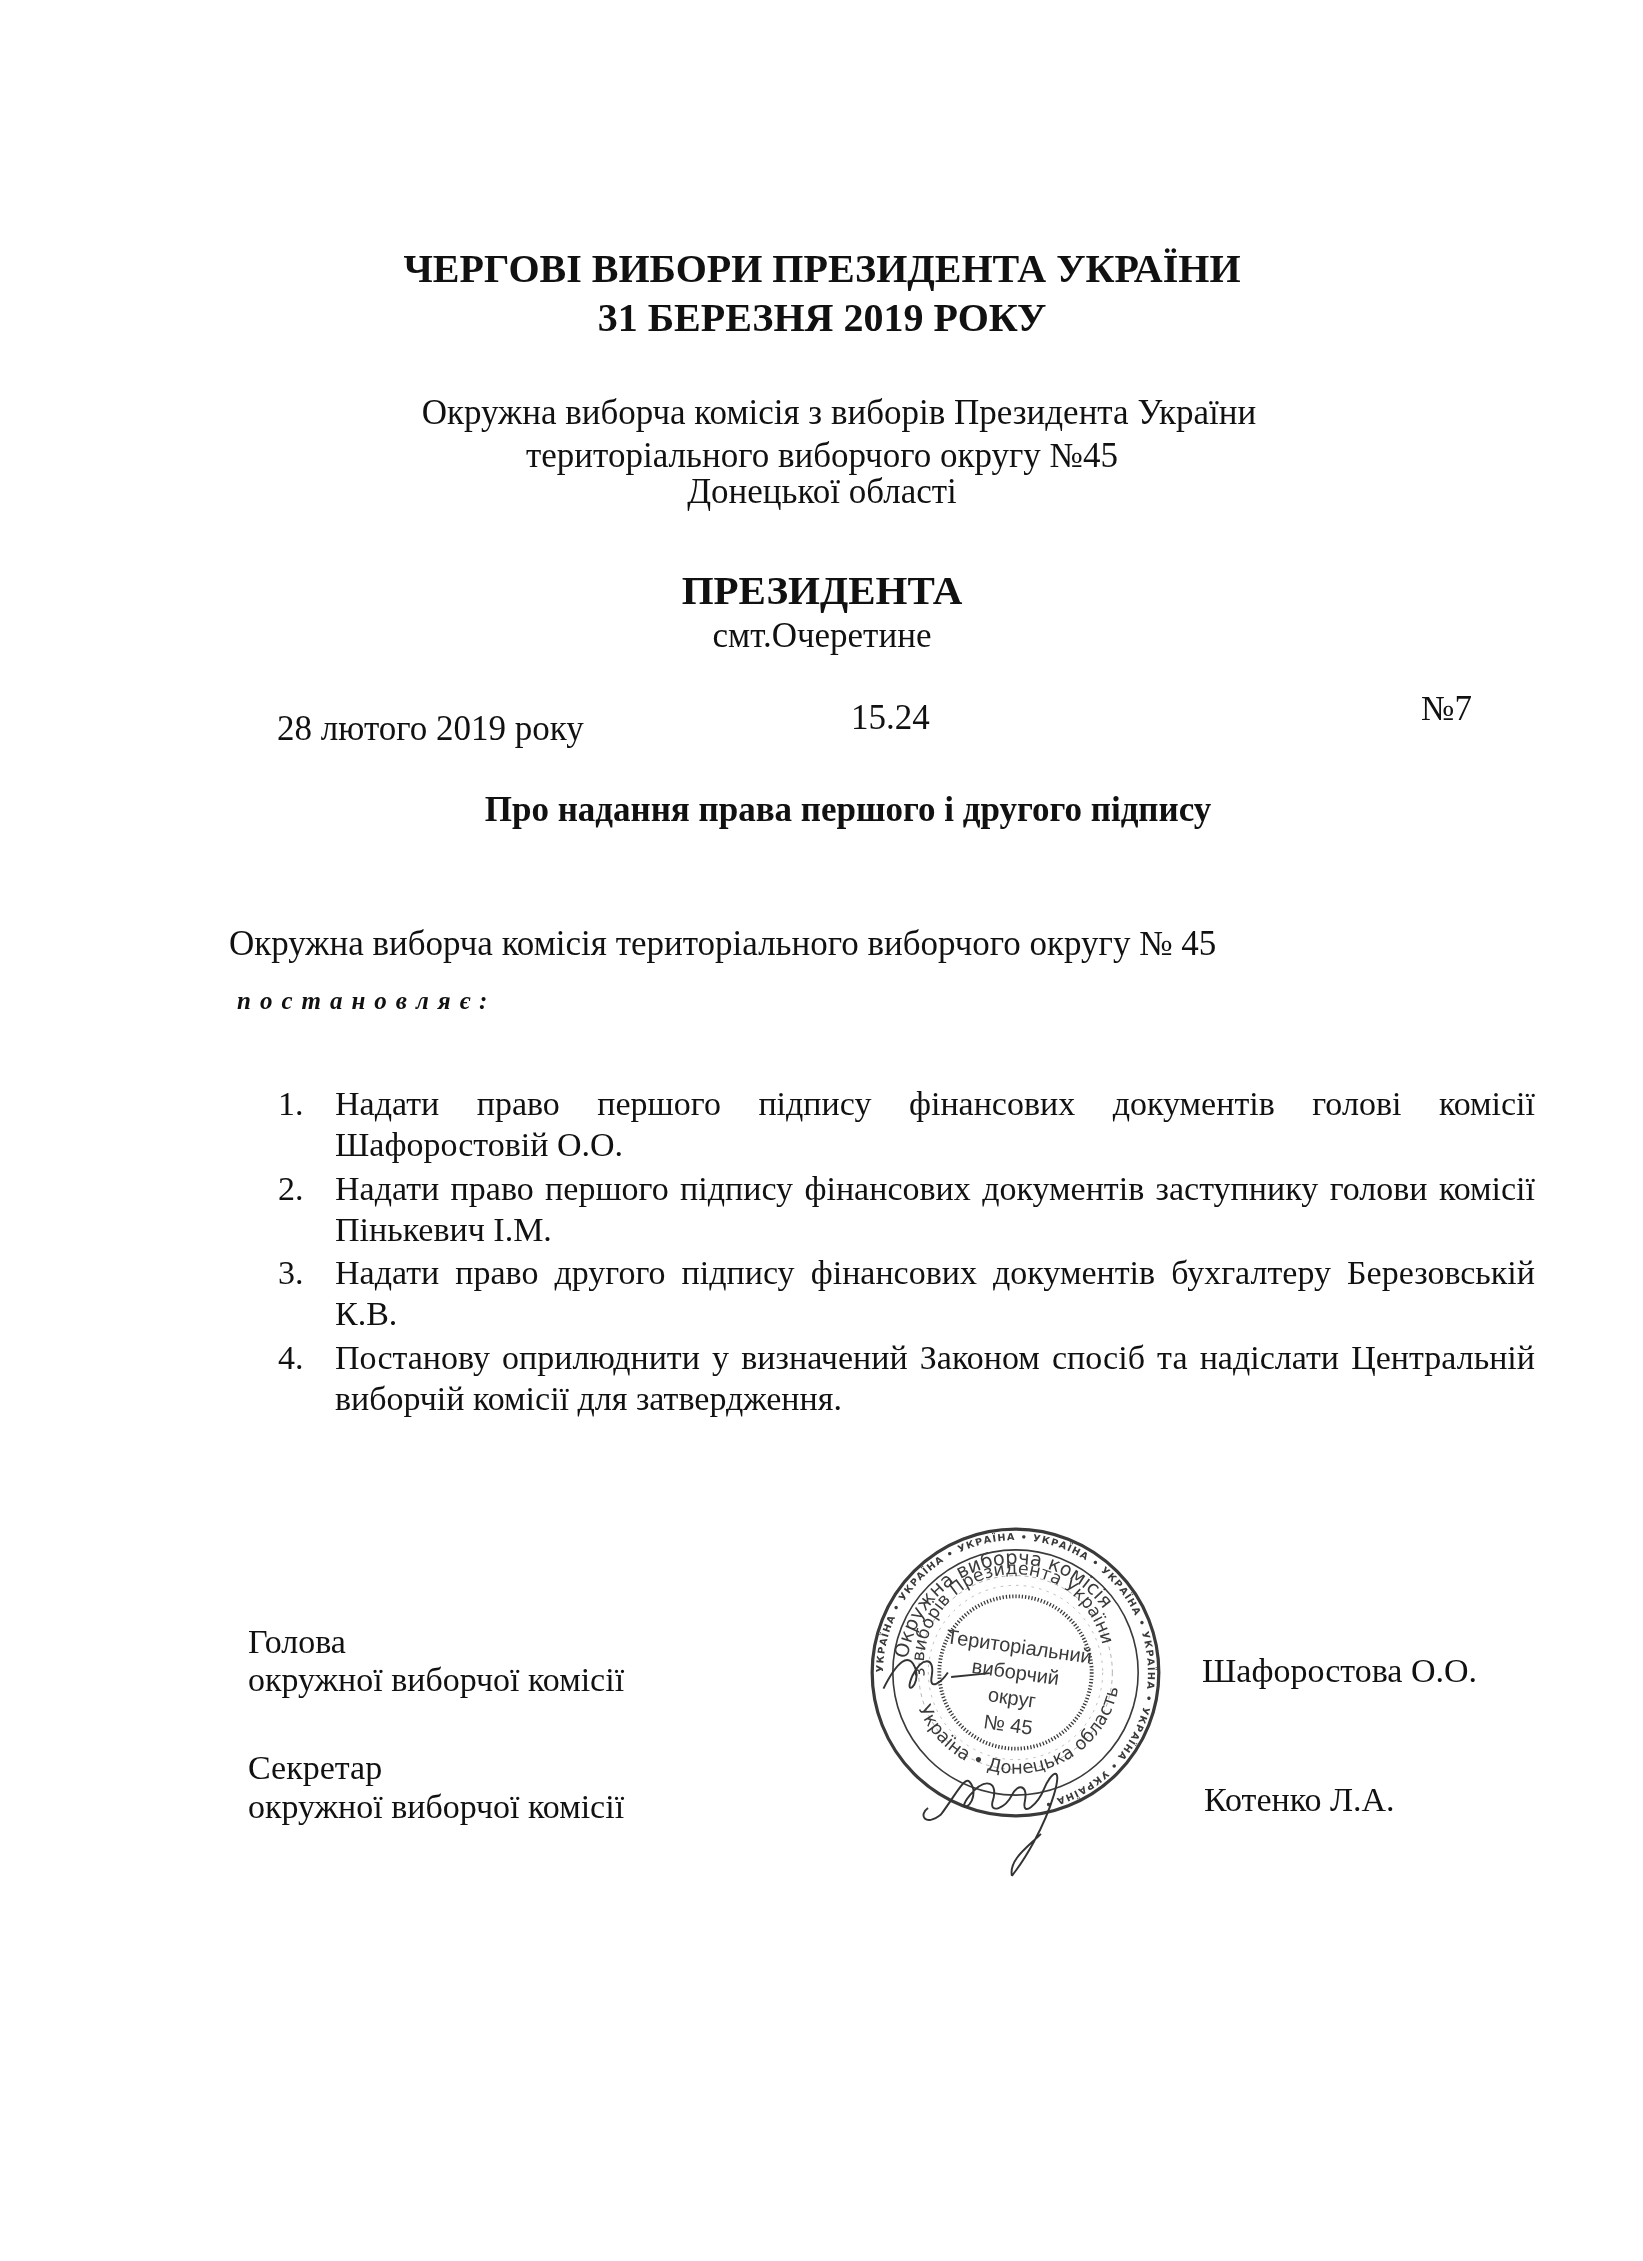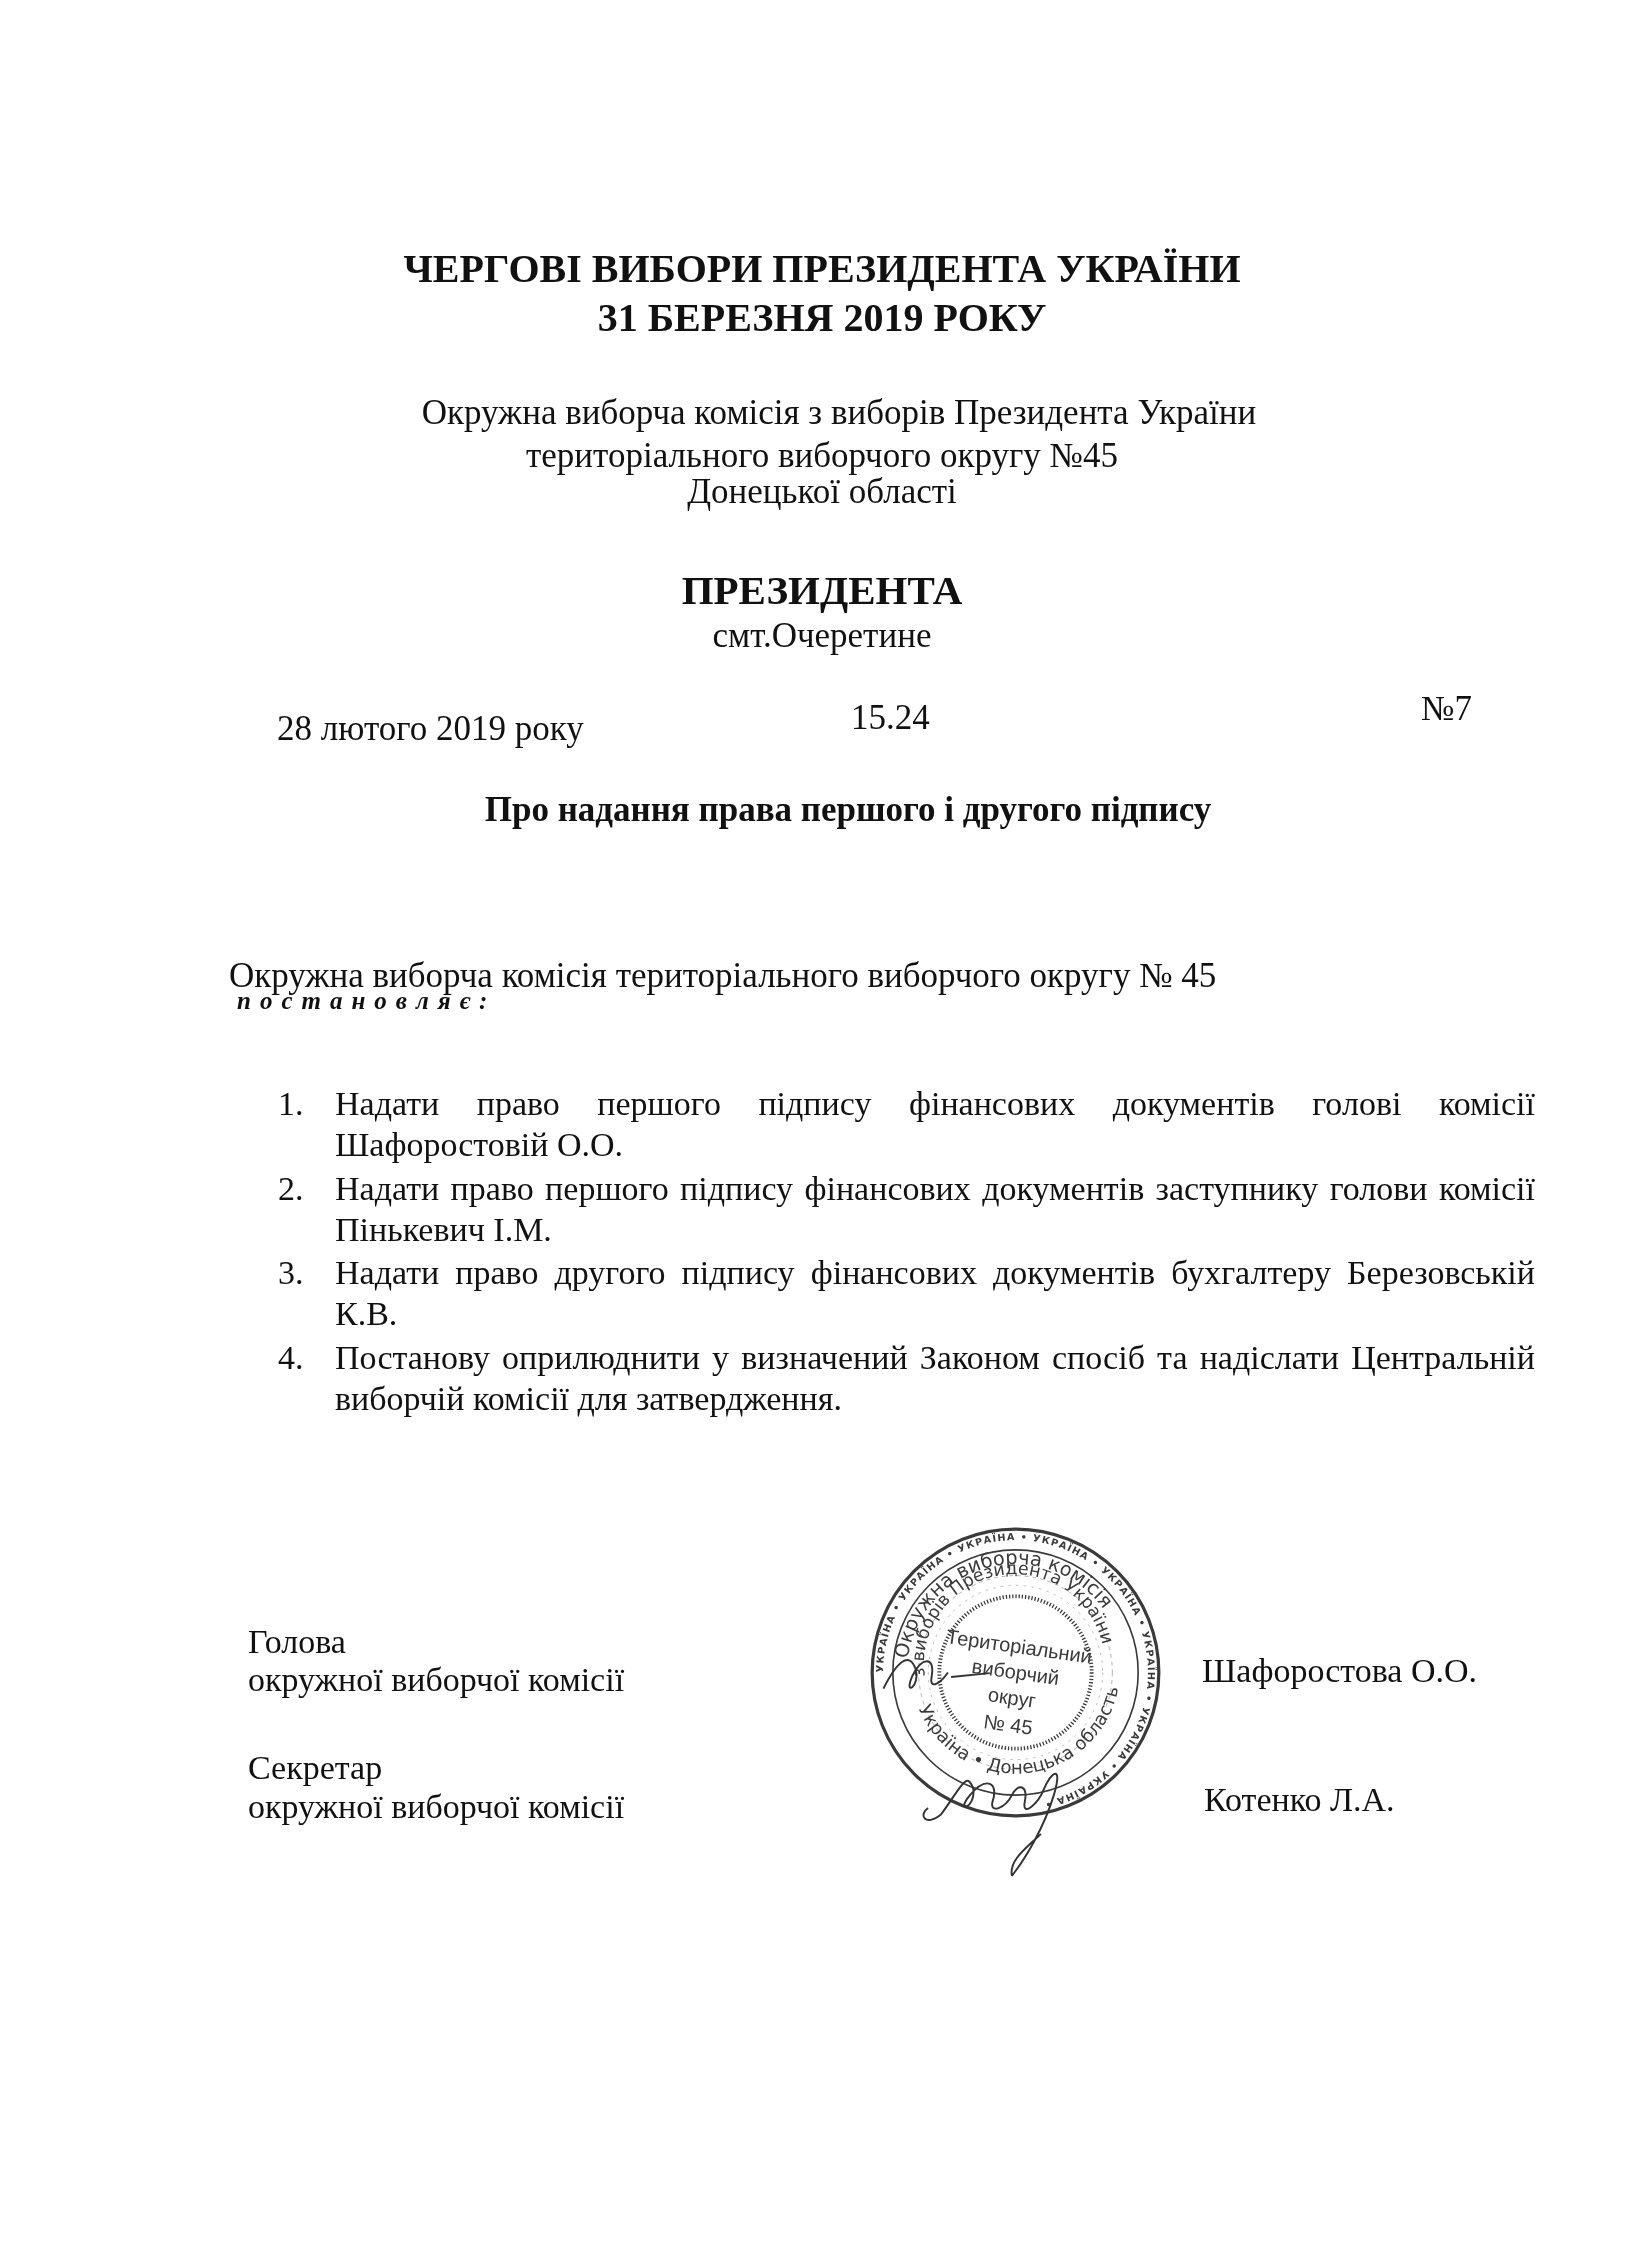--- a/index.html
+++ b/index.html
@@ -34,21 +34,21 @@
 
 <div class="abs center title" style="top:566px;">ПРЕЗИДЕНТА</div>
 <div class="abs center subhdr" style="top:614px;">смт.Очеретине</div>
 
 <div class="abs body-text" style="left:277px; top:708px; font-size:35px;">28 лютого 2019 року</div>
 <div class="abs body-text" style="left:851px; top:697px; font-size:35px;">15.24</div>
 <div class="abs body-text" style="left:1421px; top:688px; font-size:35px;">№7</div>
 
 <div class="abs center bold" style="top:788px; font-size:35px; line-height:43px; padding-left:26px;">Про надання права першого і другого підпису</div>
 
-<div class="abs body-text" style="left:229px; top:923px; font-size:35px;margin-top:32px;">Окружна виборча комісія територіального виборчого округу № 45</div>
+<div class="abs body-text" style="left:229px; top:923px; font-size:35px;">Окружна виборча комісія територіального виборчого округу № 45</div>
 <div class="abs body-text bold spaced" style="left:237px; top:980px; font-size:25px;font-style:italic;">постановляє:</div>
 
 <div class="abs" style="left:278px; top:1083px; width:1257px;">
   <ol class="items">
     <li><span class="num">1.</span><span>Надати право першого підпису фінансових документів голові комісії Шафоростовій О.О.</span></li>
     <li><span class="num">2.</span><span>Надати право першого підпису фінансових документів заступнику голови комісії Пінькевич І.М.</span></li>
     <li><span class="num">3.</span><span>Надати право другого підпису фінансових документів бухгалтеру Березовській К.В.</span></li>
     <li><span class="num">4.</span><span>Постанову оприлюднити у визначений Законом спосіб та надіслати Центральній виборчій комісії для затвердження.</span></li>
   </ol>
 </div>

